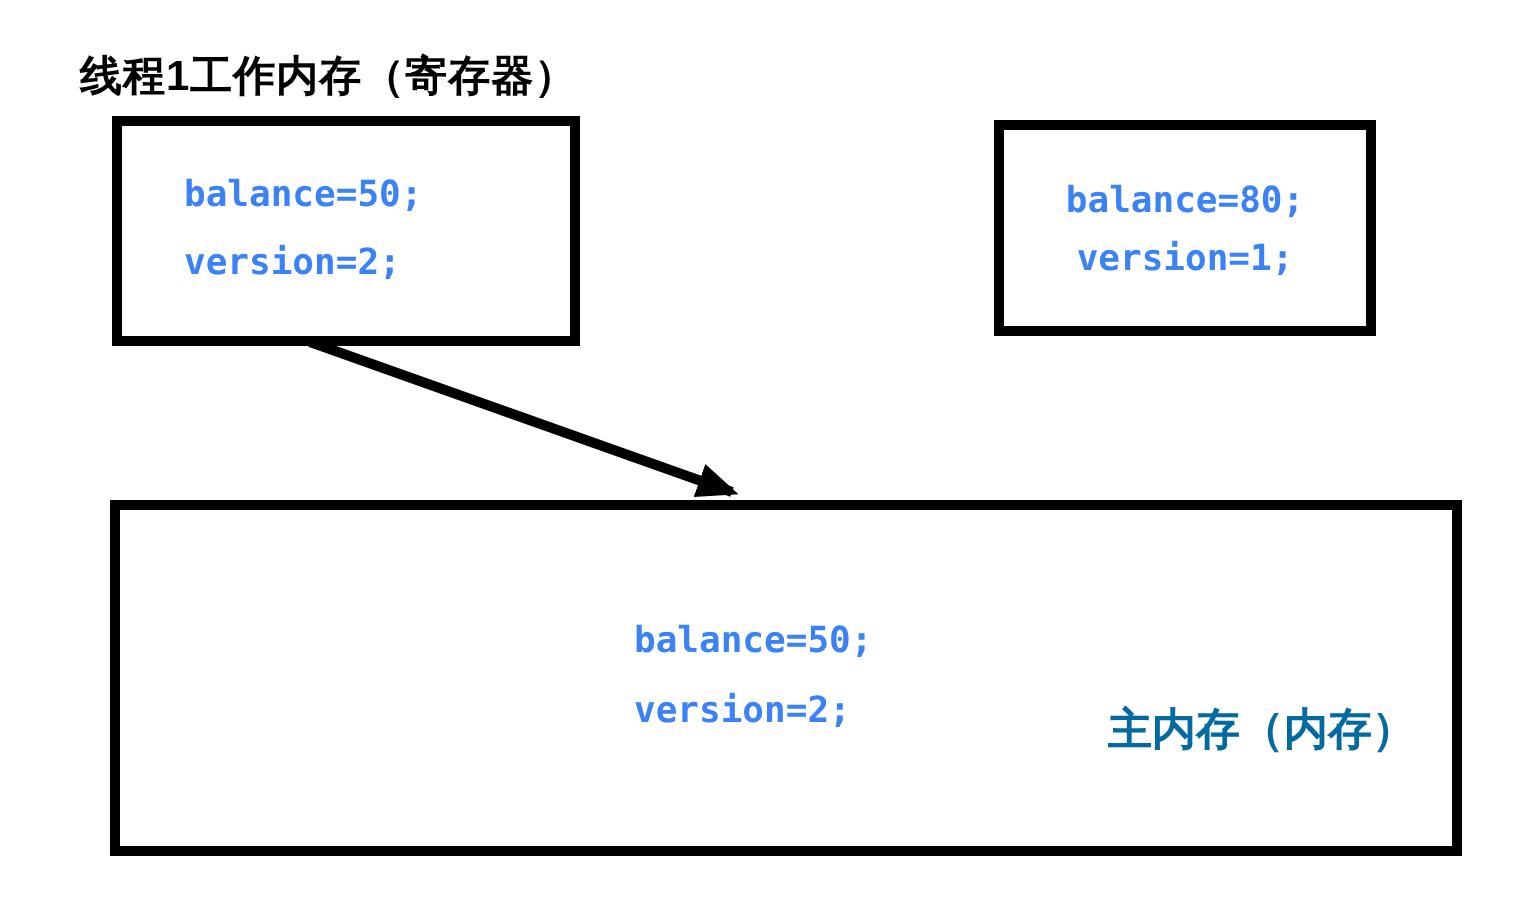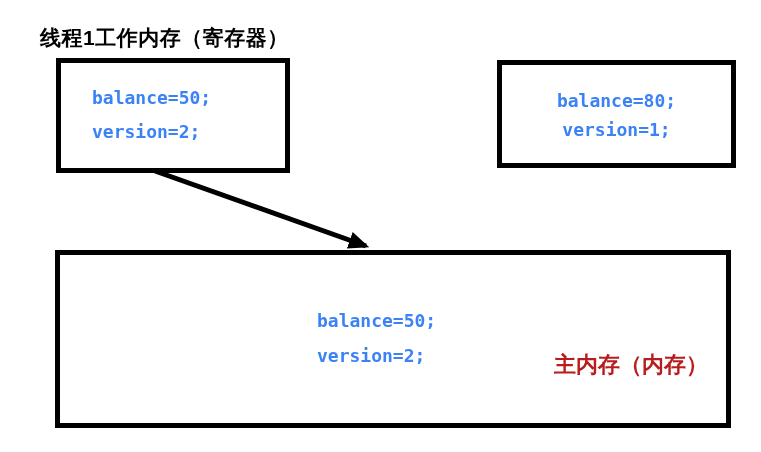--- a/index.html
+++ b/index.html
@@ -37,29 +37,29 @@
   }
   .code-centered {
     left: 0;
     right: 0;
     text-align: center;
   }
   .memory-label {
     position: absolute;
     font-weight: bold;
     font-size: 22px;
-    color: #b91c1c;
+    color: #0369a1;
     white-space: nowrap;
   }
   
   #thread1-box { left: 56px; top: 58px; width: 234px; height: 115px; }
   #thread1-line1 { left: 31px; top: 26px; }
   #thread1-line2 { left: 31px; top: 60px; }
   
-  #thread2-box { left: 497px; top: 60px; width: 239px; height: 108px; }
+  #thread2-box { left: 497px; top: 60px; width: 191px; height: 108px; }
   #thread2-line1 { top: 27px; }
   #thread2-line2 { top: 56px; }
   
   #main-memory-box { left: 55px; top: 250px; width: 676px; height: 178px; }
   #main-line1 { left: 257px; top: 57px; }
   #main-line2 { left: 257px; top: 92px; }
   #main-memory-label { left: 494px; top: 95px; }
   
   #thread1-title { left: 40px; top: 24px; }
   #thread2-title { left: 498px; top: 29px; }

